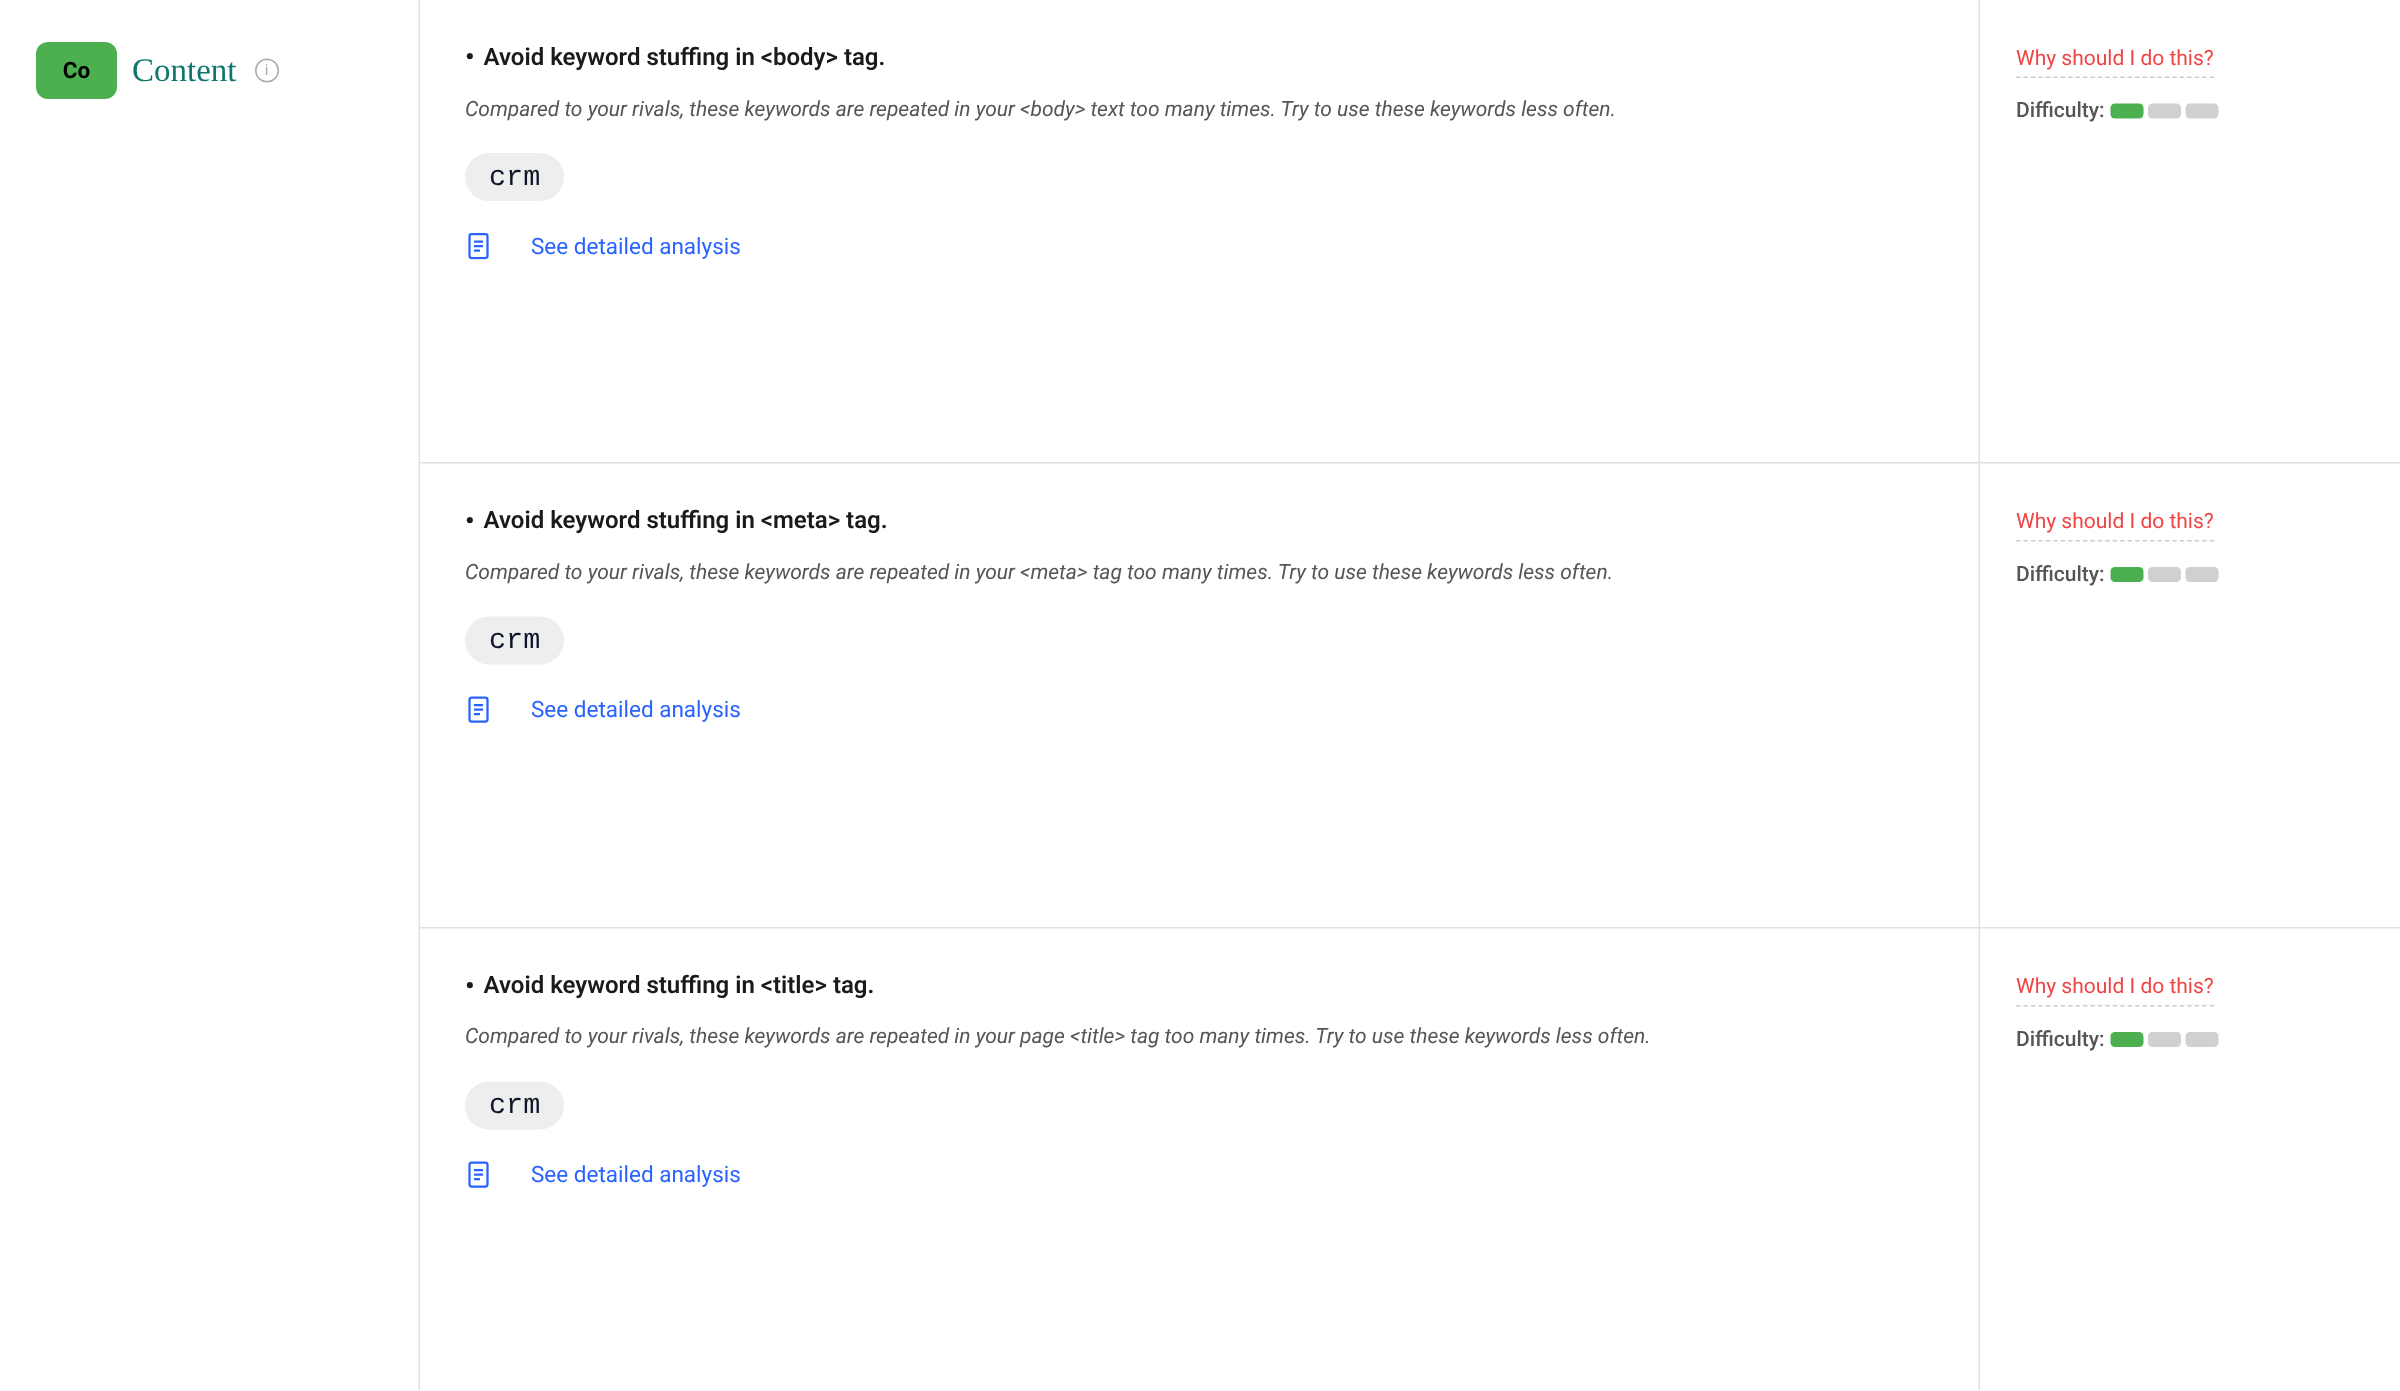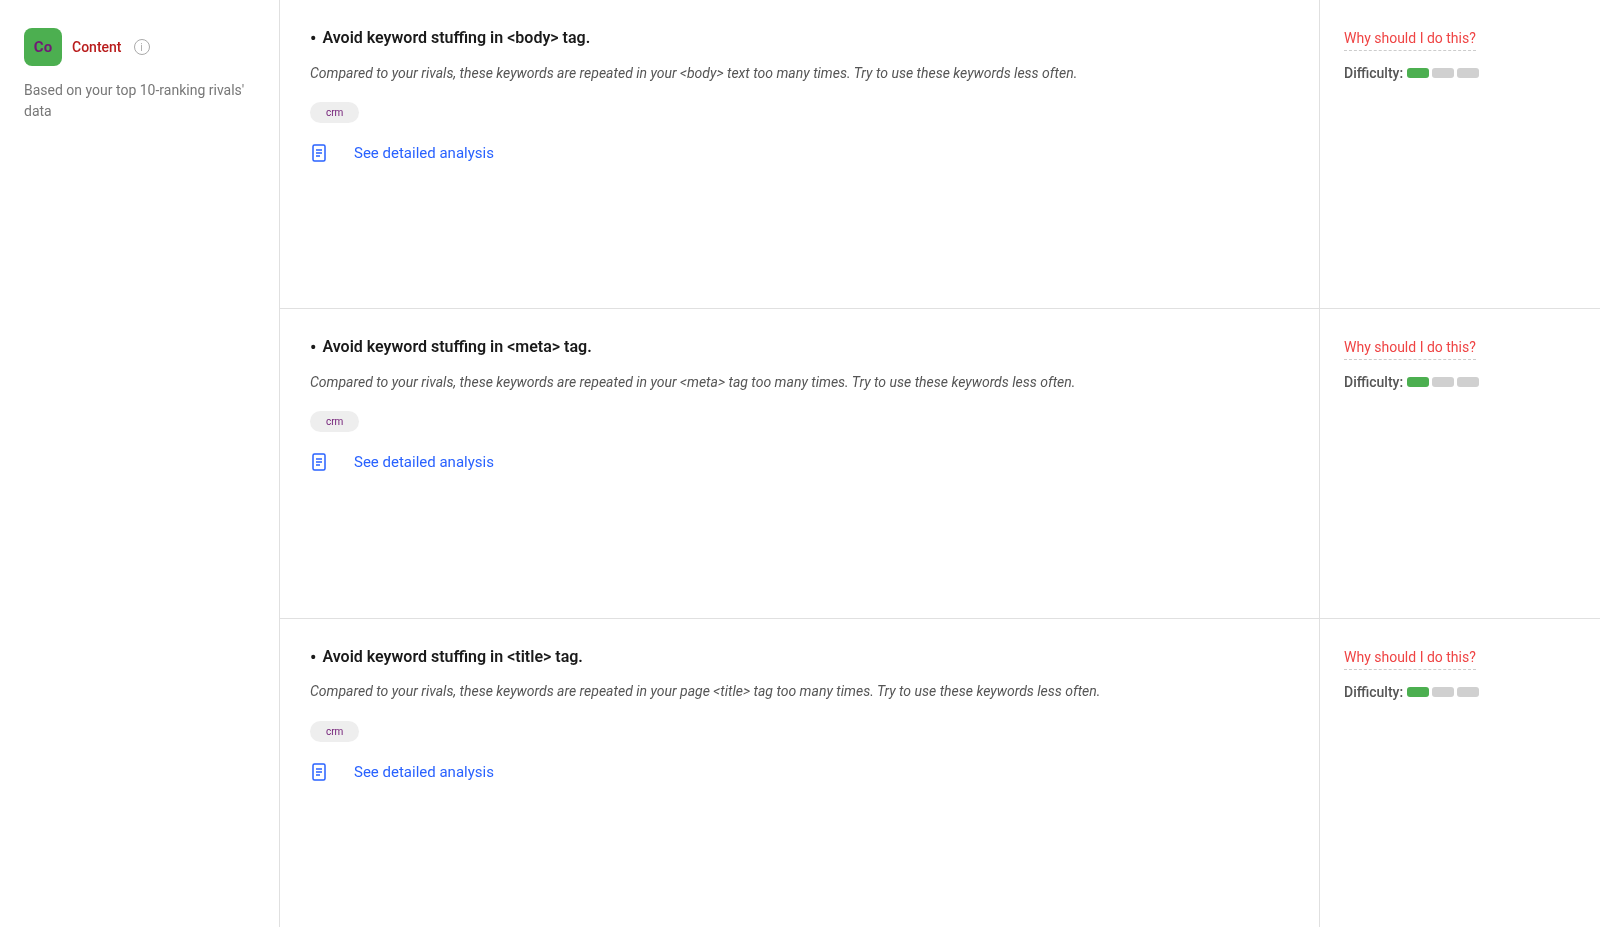--- a/index.html
+++ b/index.html
@@ -30,36 +30,37 @@
     }
 
     .sidebar-header {
       display: flex;
       align-items: center;
       gap: 10px;
       margin-bottom: 14px;
     }
 
     .sidebar-icon {
-      width: 38px;
+      width: 54px;
       height: 38px;
       background: #4caf50;
       border-radius: 8px;
       display: flex;
       align-items: center;
       justify-content: center;
-      color: #701a75;
+      color: #000000;
       font-weight: 700;
       font-size: 15px;
     }
 
     .sidebar-title {
-      font-size: 14px;
+      font-size: 22px;
       font-weight: 500;
-      color: #b91c1c;
+      color: #0f766e;
+      font-family: Liberation Serif, serif;
     }
 
     .sidebar-info-icon {
       display: inline-flex;
       align-items: center;
       justify-content: center;
       width: 16px;
       height: 16px;
       border: 1.5px solid #aaa;
       border-radius: 50%;
@@ -124,22 +125,23 @@
     .tags-row {
       display: flex;
       gap: 8px;
       margin-bottom: 20px;
     }
 
     .tag {
       background: #eee;
       border-radius: 20px;
       padding: 5px 16px;
-      font-size: 10px;
-      color: #701a75;
+      font-size: 19px;
+      color: #0f172a;
+      font-family: Liberation Mono, monospace;
     }
 
     .see-analysis-link {
       display: inline-flex;
       align-items: center;
       gap: 24px;
       color: #2962ff;
       font-size: 15px;
       text-decoration: none;
       cursor: pointer;
@@ -205,21 +207,20 @@
 <body>
 
 <div class="page-container">
 
   <div class="sidebar">
     <div class="sidebar-header">
       <div class="sidebar-icon">Co</div>
       <span class="sidebar-title">Content</span>
       <span class="sidebar-info-icon">i</span>
     </div>
-    <p class="sidebar-description">Based on your top 10-ranking rivals' data</p>
   </div>
 
   <div class="content-area">
 
     <div class="row">
       <div class="main-content">
         <div class="issue-title">
           <span class="bullet">•</span>
           <span>Avoid keyword stuffing in &lt;body&gt; tag.</span>
         </div>

